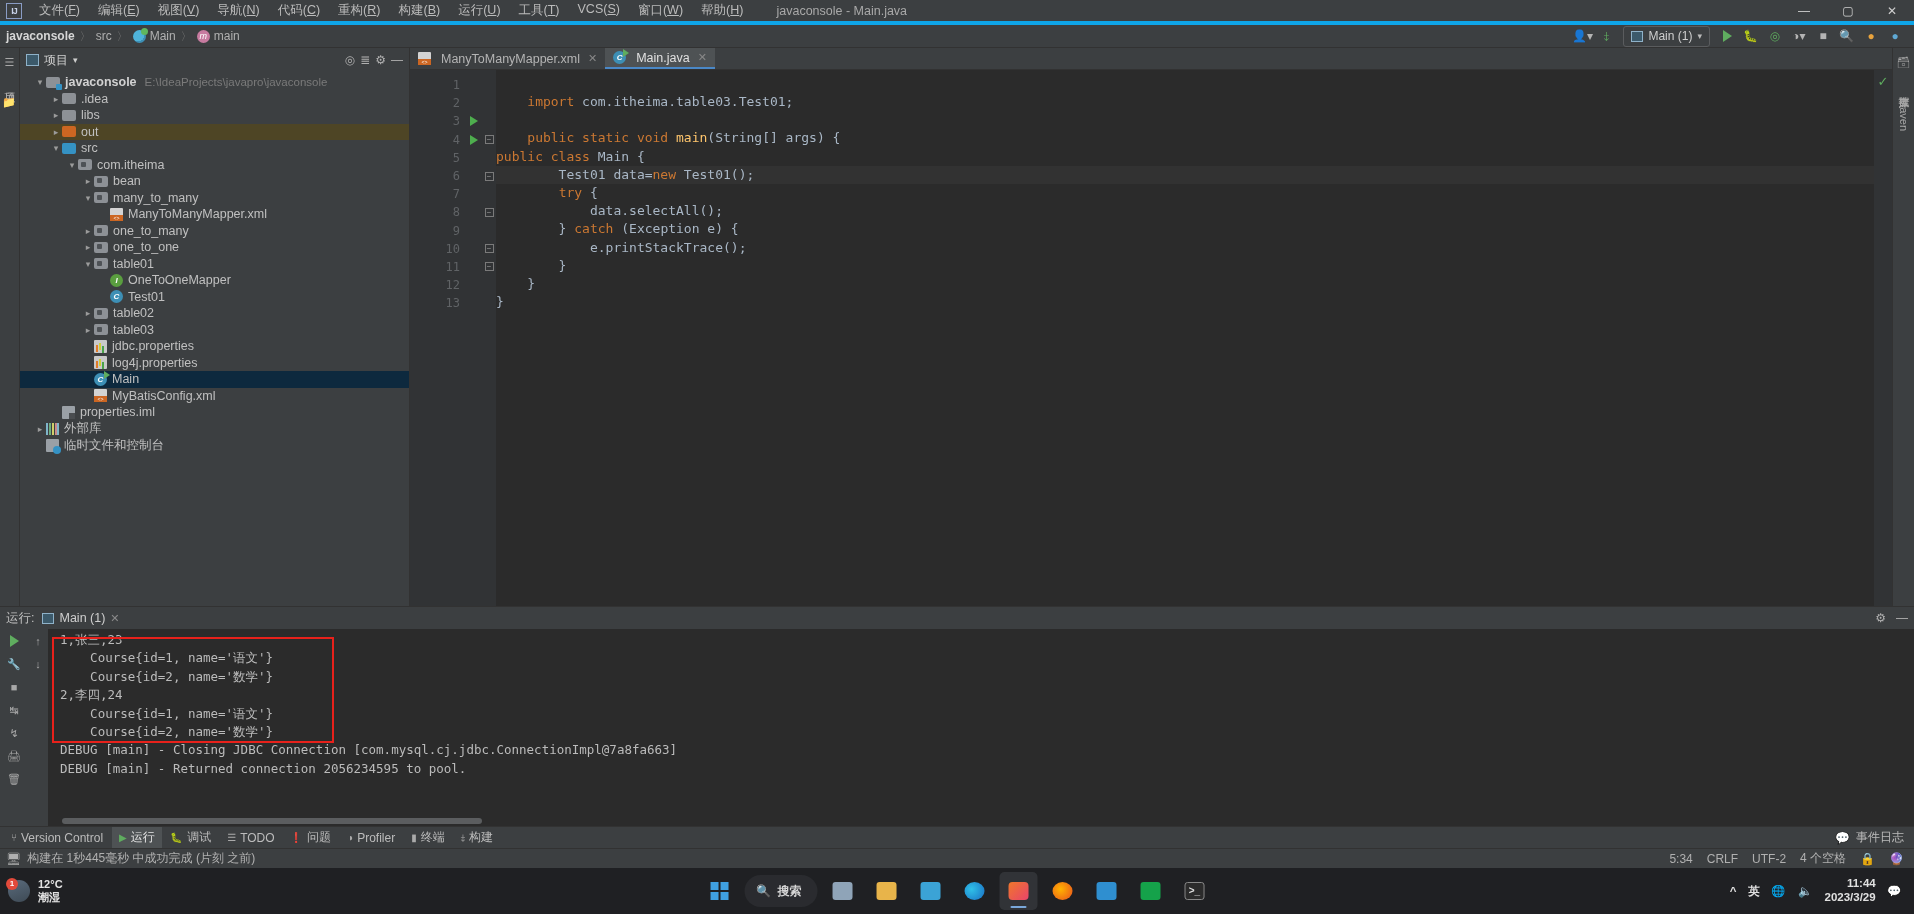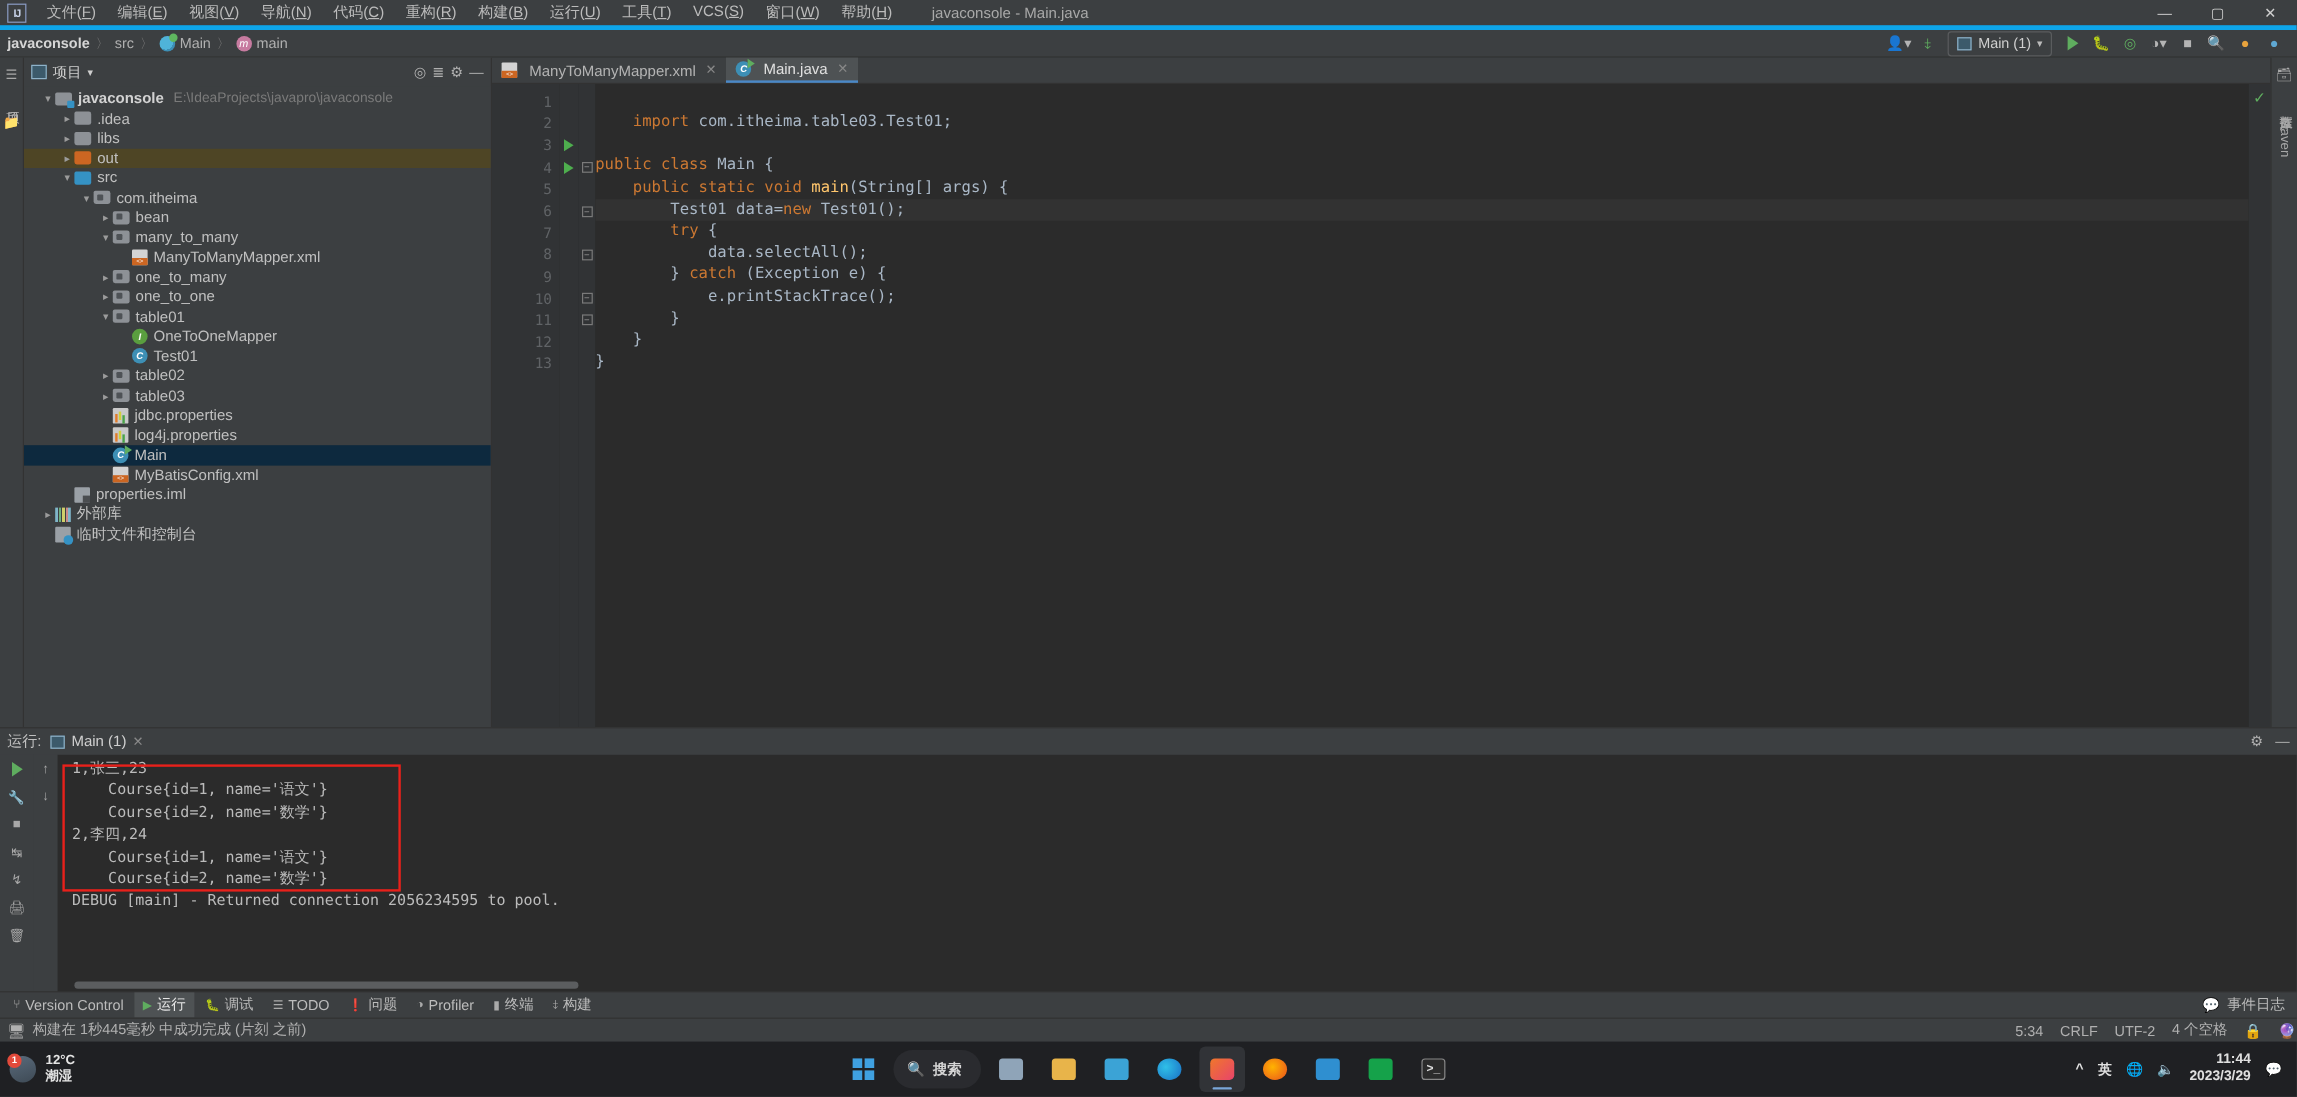--- a/index.html
+++ b/index.html
@@ -139,21 +139,21 @@
   .scrollh { position: absolute; left: 14px; bottom: 2px; width: 420px; height: 6px; background: #5b5d5f; border-radius: 3px; }
 
   
   .bottombar { height: 22px; background: #3c3f41; display: flex; align-items: center; gap: 2px; padding-left: 4px; font-size: 12px; border-top: 1px solid #323232; flex:0 0 22px;}
   .bb-item { display: flex; align-items: center; gap: 4px; padding: 2px 7px; color: #bcbcbc; }
   .bb-item.active { background: #4e5254; color: #e6e6e6; }
   .bb-right { margin-left: auto; display: flex; align-items: center; gap: 6px; padding-right: 10px; }
 
   
   .statusbar { height: 20px; background: #3c3f41; display: flex; align-items: center; font-size: 12px; color: #b0b0b0; padding-left: 6px; flex:0 0 20px; border-top:1px solid #323232;}
-  .sb-right { margin-left: auto; display: flex; align-items: center; gap: 14px; padding-right: 0; }
+  .sb-right { margin-left: auto; display: flex; align-items: center; gap: 14px; padding-right: 10px; }
 
   
   .taskbar { height: 46px; background: #1f2023; display: flex; align-items: center; flex: 0 0 46px; position: relative; font-weight: bold; }
   .tb-left { display: flex; align-items: center; gap: 8px; padding-left: 8px; width: 200px; }
   .weather { display: flex; align-items: center; gap: 6px; font-size: 11px; color: #e4e4e4; line-height: 1.15; }
   .wicon { width: 22px; height: 22px; border-radius: 50%; background: linear-gradient(160deg,#5a6b7c,#3e4a55); position: relative; }
   .wicon::after { content:'1'; position:absolute; left:-2px; top:-2px; width:12px;height:12px;border-radius:50%;background:#e24a3b;color:#fff;font-size:8px;text-align:center;line-height:12px; }
   .tb-center { position: absolute; left: 50%; transform: translateX(-50%); display: flex; align-items: center; gap: 6px; }
   .tb-app { width: 38px; height: 38px; display: flex; align-items: center; justify-content: center; border-radius: 5px; position: relative; }
   .tb-app.active { background: #313337; }
@@ -464,22 +464,22 @@
             </div>
             <div class="fold">
               <span class="box">−</span>
             </div>
             <div class="fold"></div>
             <div class="fold"></div>
           </div>
         <div class="codecol" id="codecol">
             <div class="cl">    <span class="kw">import</span> com.itheima.table03.Test01;</div>
             <div class="cl">&nbsp;</div>
+            <div class="cl">    <span class="kw">public static void</span> <span class="meth">main</span>(String[] args) {</div>
             <div class="cl"><span class="kw">public class</span> <span class="cls">Main</span> {</div>
-            <div class="cl">    <span class="kw">public static void</span> <span class="meth">main</span>(String[] args) {</div>
             <div class="cl hl">        Test01 data=<span class="kw">new</span> Test01();</div>
             <div class="cl">        <span class="kw">try</span> {</div>
             <div class="cl">            data.selectAll();</div>
             <div class="cl">        } <span class="kw">catch</span> (Exception e) {</div>
             <div class="cl">            e.printStackTrace();</div>
             <div class="cl">        }</div>
             <div class="cl">    }</div>
             <div class="cl">}</div>
             <div class="cl">&nbsp;</div>
           </div>
@@ -527,20 +527,21 @@
       </div>
       <div class="console" id="console">
         <div class="redbox"></div>
         <div class="scrollh"></div>
           <div class="line">1,张三,23</div>
           <div class="line">    Course{id=1, name='语文'}</div>
           <div class="line">    Course{id=2, name='数学'}</div>
           <div class="line">2,李四,24</div>
           <div class="line">    Course{id=1, name='语文'}</div>
           <div class="line">    Course{id=2, name='数学'}</div>
+          <div class="line">DEBUG [main] - Closing JDBC Connection [com.mysql.cj.jdbc.ConnectionImpl@7a8fa663]</div>
           <div class="line">DEBUG [main] - Returned connection 2056234595 to pool.</div>
         </div>
     </div>
   </div>
 
   <div class="bottombar" id="bottombar">
       <div class="bb-item">
         <span style="font-size:10px;color:#aaa">⑂</span>
         <span>Version Control</span>
       </div>

